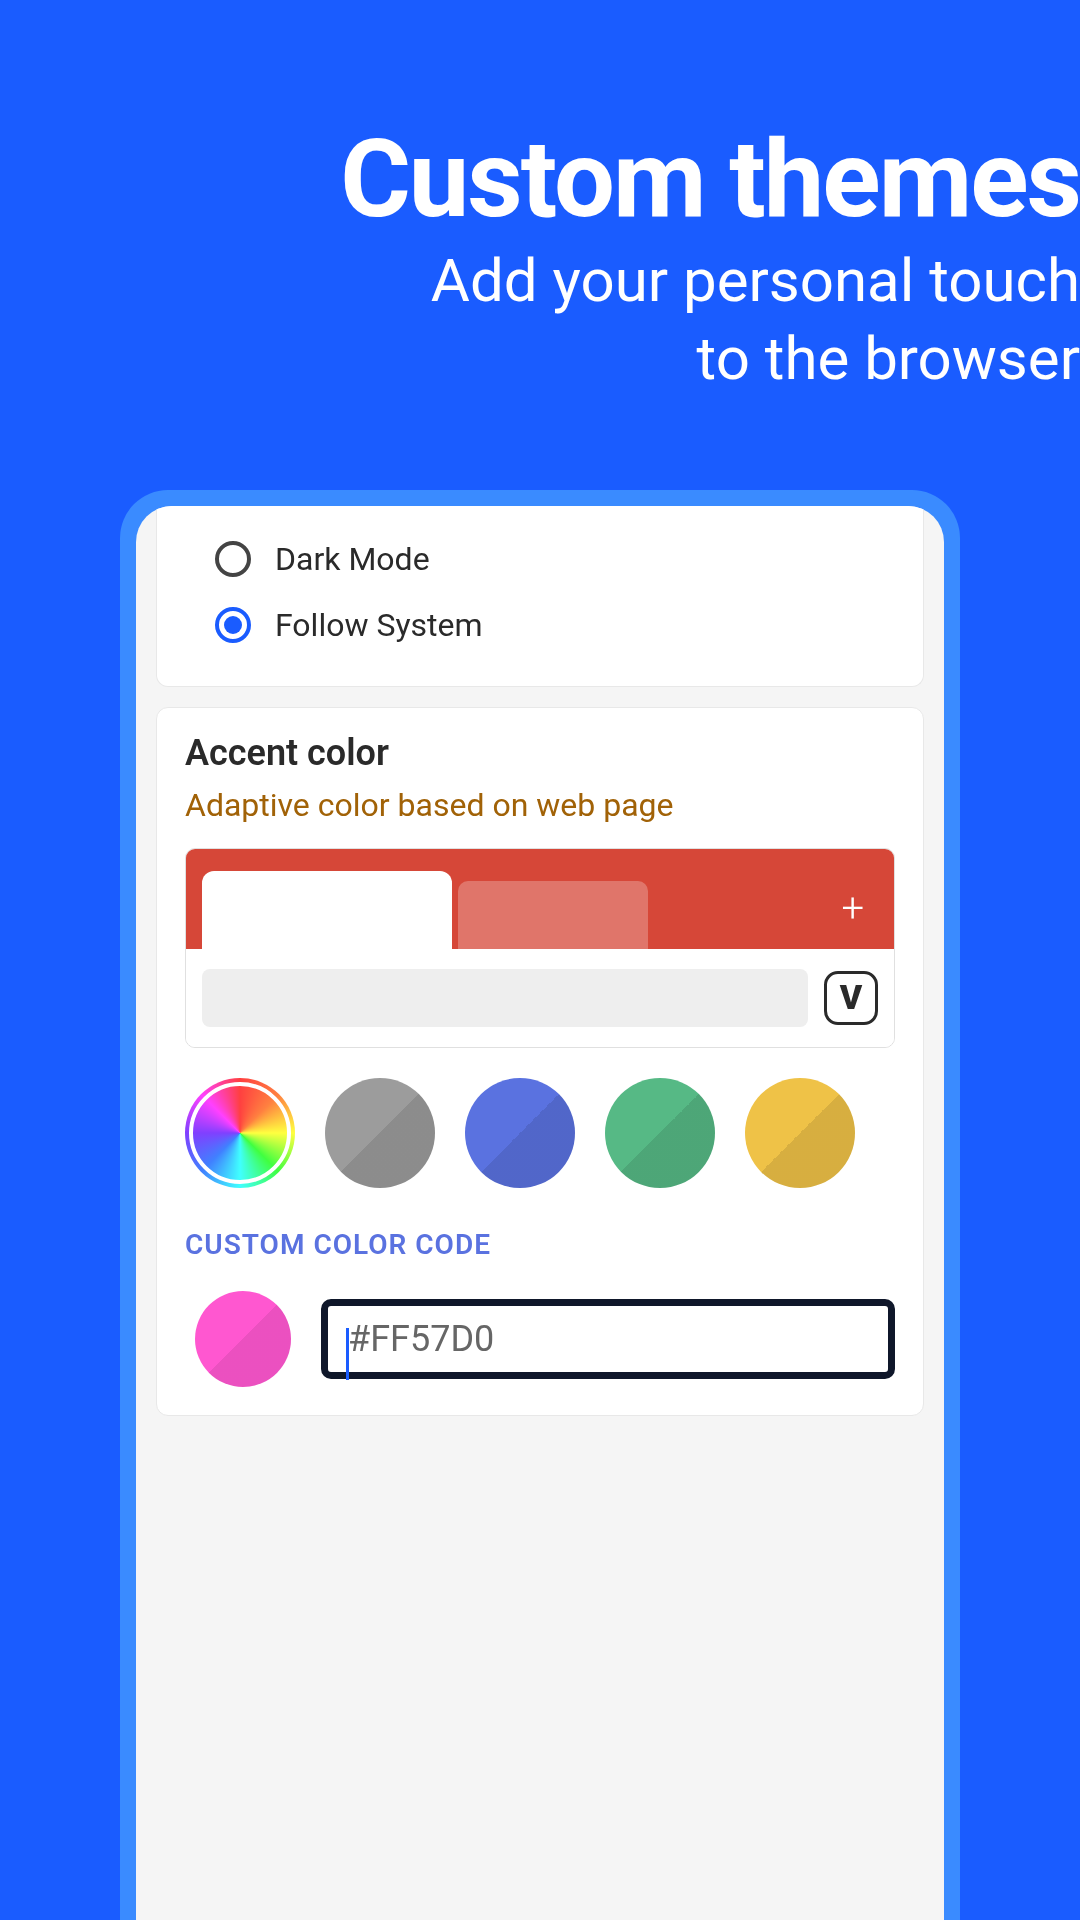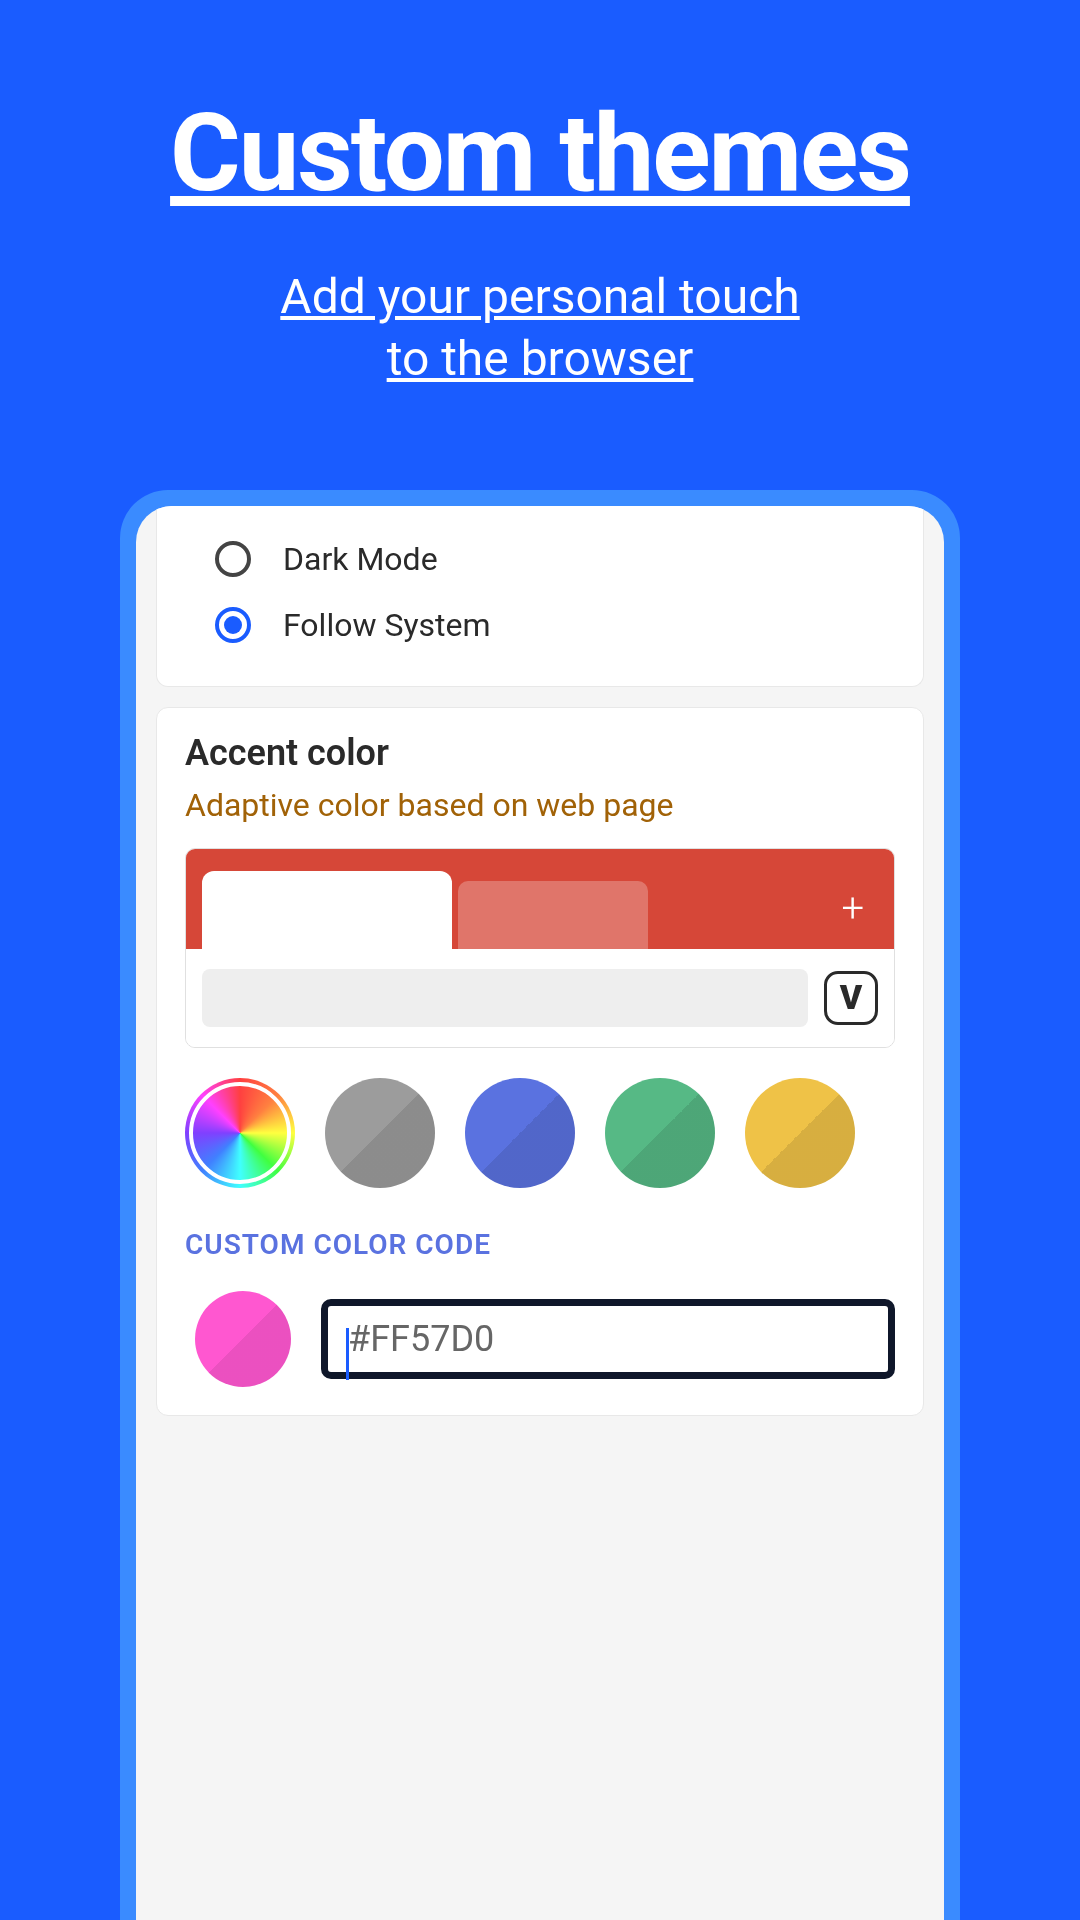--- a/index.html
+++ b/index.html
@@ -4,34 +4,32 @@
 <style>
 * { margin: 0; padding: 0; box-sizing: border-box; }
 body {
   width: 1080px;
   height: 1920px;
   background: #1a5cff;
   font-family: -apple-system, BlinkMacSystemFont, 'Segoe UI', Roboto, sans-serif;
   overflow: hidden;
 }
 .hero {
-  text-align: center;
+  text-align: right;
   color: #fff;
-  padding-top: 90px;
-  text-decoration: underline;
+  padding-top: 116px;
 }
 .hero-title {
   font-size: 108px;
   font-weight: 700;
   letter-spacing: -2px;
 }
 .hero-subtitle {
-  font-size: 48px;
+  font-size: 60px;
   font-weight: 400;
-  margin-top: 50px;
   line-height: 1.3;
 }
 .phone-frame {
   position: absolute;
   left: 120px;
   top: 490px;
   width: 840px;
   height: 1430px;
   background: #3a8bff;
   border-radius: 48px 48px 0 0;
@@ -81,21 +79,20 @@
 .card-top {
   margin-top: 0;
   border-radius: 0 0 12px 12px;
   border-top: none;
   padding-top: 20px;
 }
 .radio-row {
   display: flex;
   align-items: center;
   padding: 14px 0 14px 30px;
-  gap: 8px;
 }
 .radio {
   width: 36px;
   height: 36px;
   border: 4px solid #444;
   border-radius: 50%;
   margin-right: 24px;
   position: relative;
 }
 .radio.selected {

